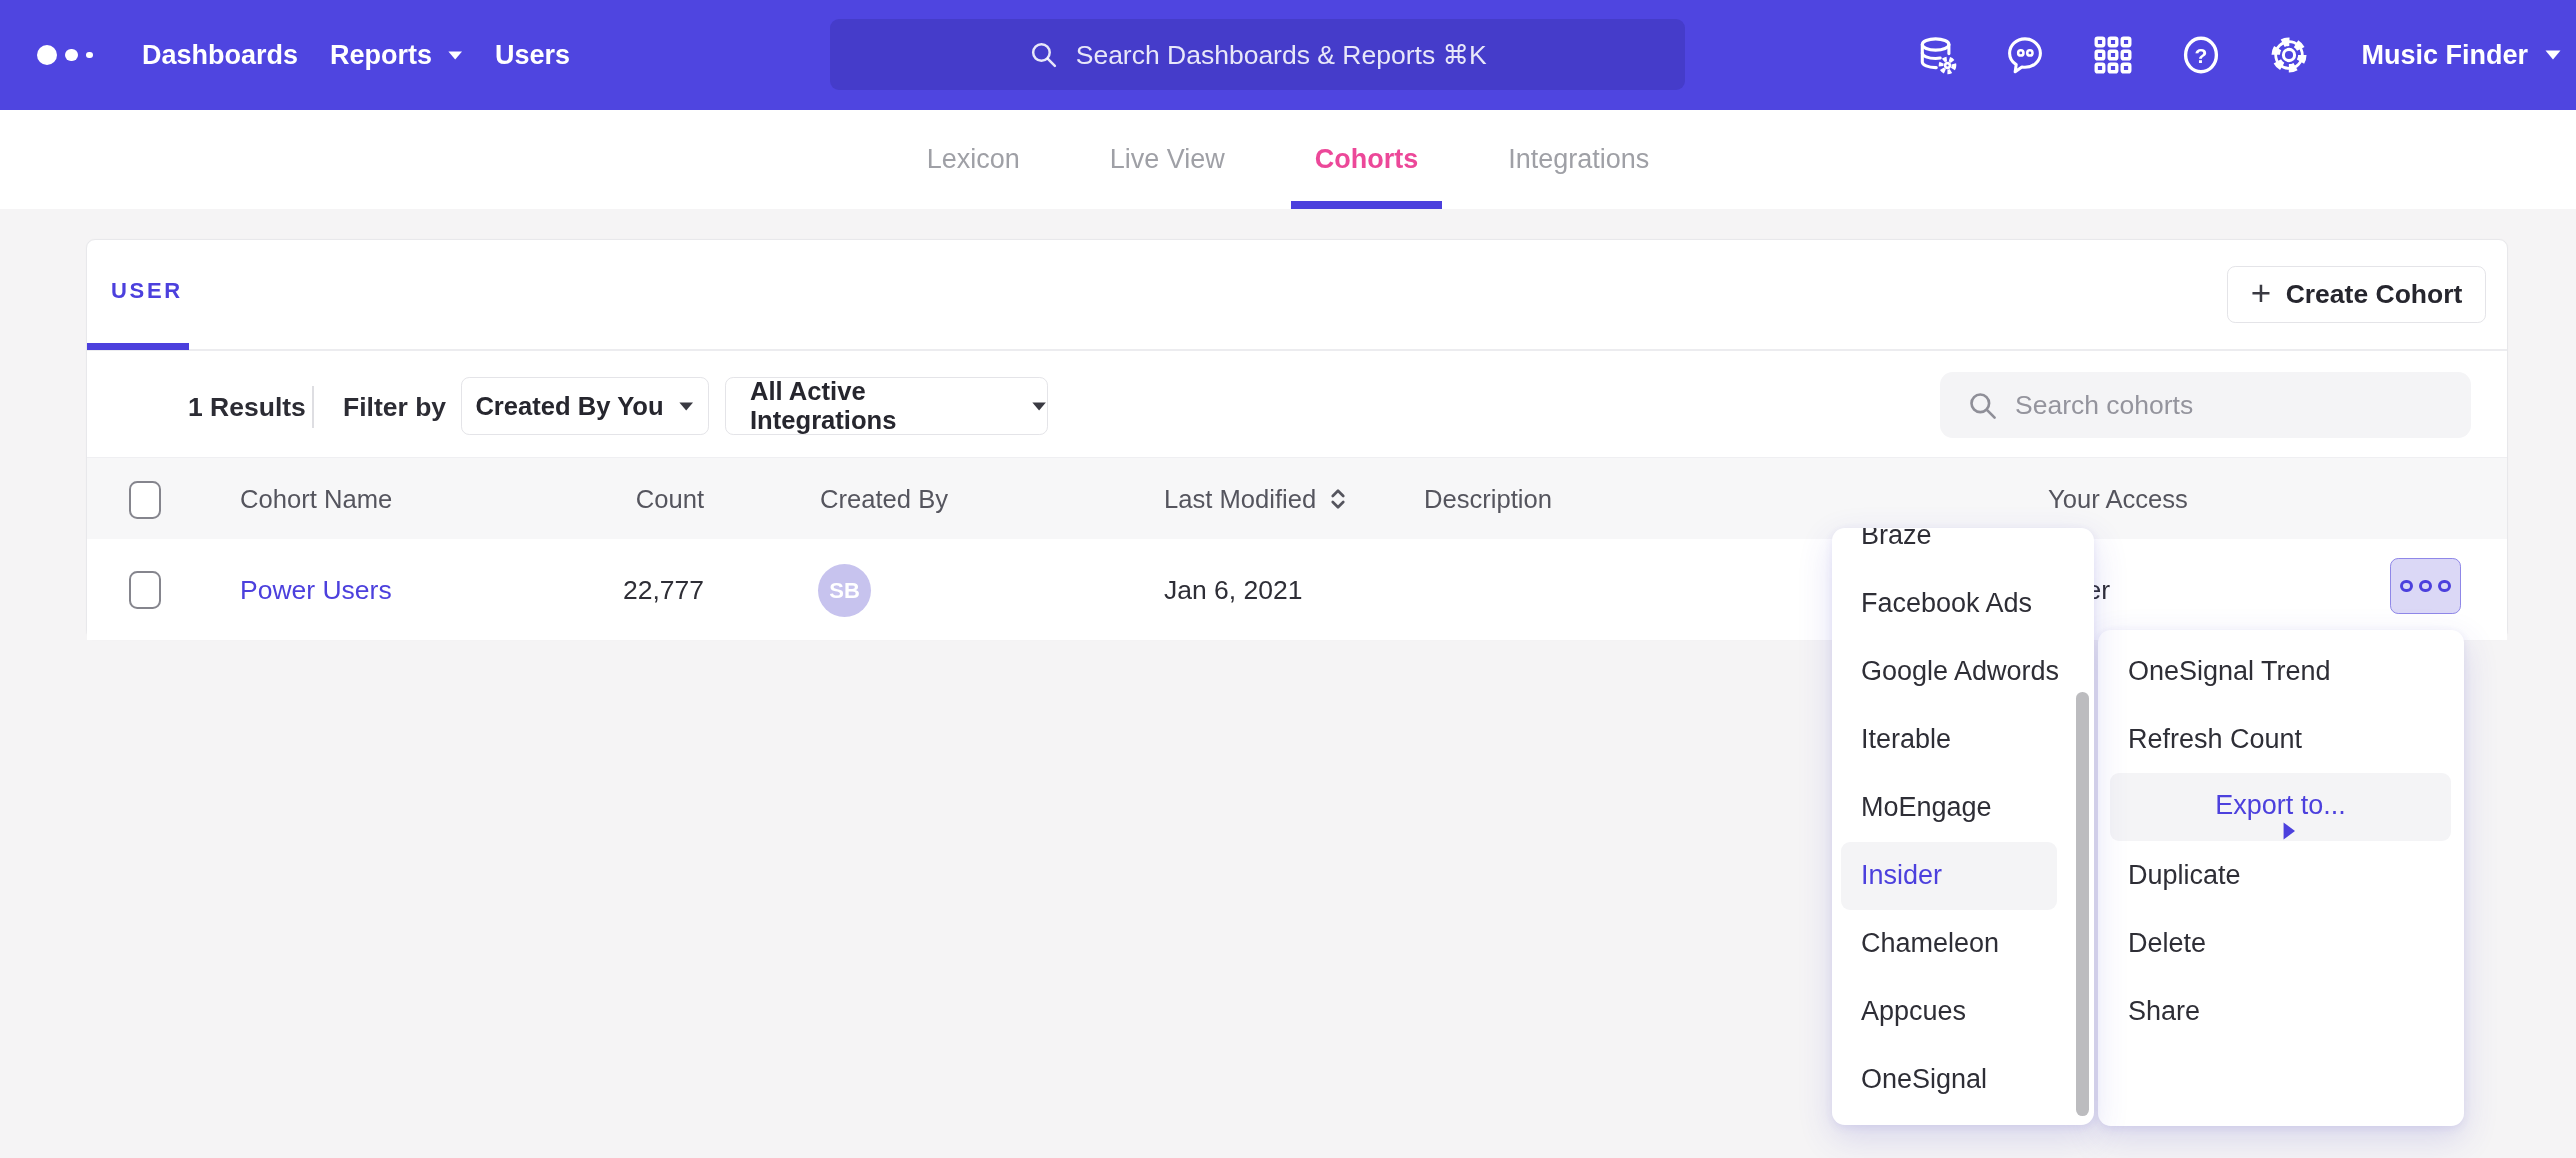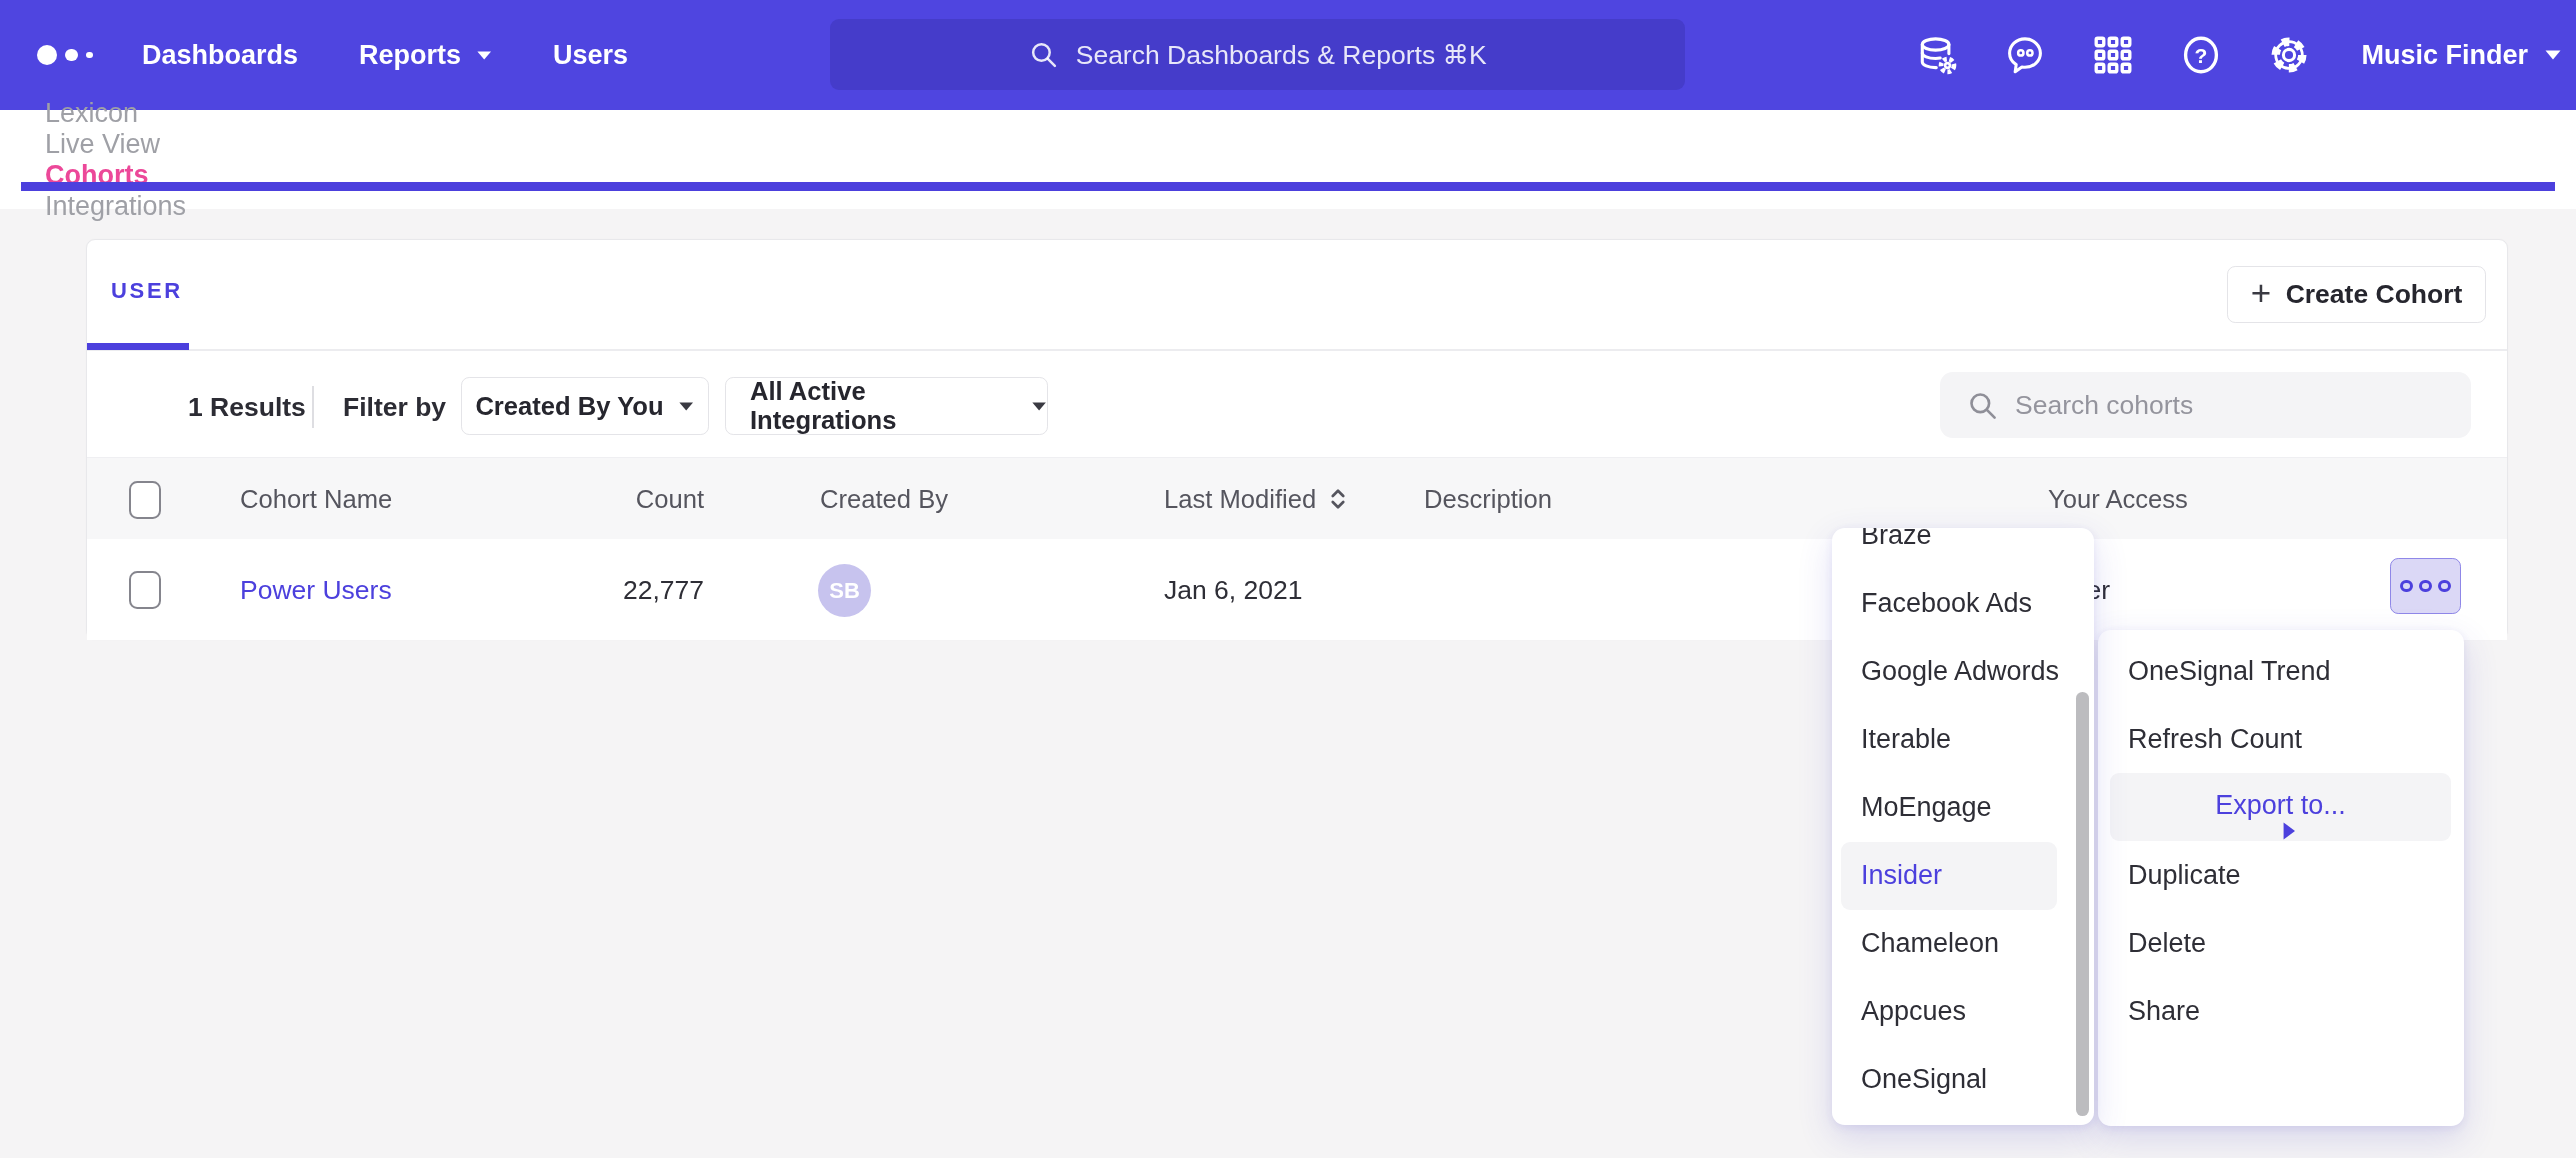--- a/index.html
+++ b/index.html
@@ -20,32 +20,32 @@
     font-family:"Liberation Sans","DejaVu Sans",sans-serif;
     background:var(--content-bg);
     position:relative;overflow:hidden;color:var(--text-dark);
   }
   
   .topbar{position:absolute;left:0;top:0;width:2576px;height:110px;background:var(--topbar-bg);}
   .logo{position:absolute;left:37px;top:0;height:110px;display:flex;align-items:center;gap:8.2px;}
   .logo .d1{width:20px;height:20px;border-radius:50%;background:#fff;}
   .logo .d2{width:12.8px;height:12.8px;border-radius:50%;background:#fff;}
   .logo .d3{width:6.4px;height:6.4px;border-radius:50%;background:#fff;}
-  .topnav{position:absolute;left:142px;top:0;height:110px;display:flex;align-items:center;gap:61px;}
+  .topnav{position:absolute;left:142px;top:0;height:110px;display:flex;align-items:center;gap:32px;}
   .nav-item{display:flex;align-items:center;gap:14.6px;color:#fff;font-size:27px;font-weight:600;cursor:pointer;}
   .caret-f{display:inline-block;}
   .search-pill{position:absolute;left:830px;top:19px;width:855px;height:71px;background:var(--topbar-search-bg);
     border-radius:9px;display:flex;align-items:center;justify-content:center;gap:16.4px;cursor:text;}
   .search-pill span{color:rgba(255,255,255,.88);font-size:26.5px;}
   .topright{position:absolute;left:1916px;top:0;height:110px;display:flex;align-items:center;gap:46px;}
   .topicon{width:42px;height:42px;display:flex;align-items:center;justify-content:center;cursor:pointer;}
   .workspace{display:flex;align-items:center;gap:16.4px;color:#fff;font-size:27px;font-weight:700;cursor:pointer;margin-left:5.5px;}
   
   .tabsbar{position:absolute;left:0;top:110px;width:2576px;height:99px;background:#fff;
-    display:flex;justify-content:center;flex-direction:column;}
+    display:flex;justify-content:center;}
   .tab{padding:0 45px;display:flex;align-items:center;font-size:27px;color:var(--text-muted);position:relative;cursor:pointer;}
   .tab.active{color:#ec4899;font-weight:600;}
   .tab.active::after{content:"";position:absolute;left:21px;right:21px;bottom:0;height:8.2px;background:var(--accent);}
   
   .card{position:absolute;left:86px;top:239px;width:2422px;height:400px;background:#fff;
     border:0.9px solid #e8e8eb;border-radius:9px;box-shadow:0 0.9px 1.8px rgba(0,0,0,.03);z-index:1;}
   .user-tab{position:absolute;left:24px;top:38px;font-size:22px;font-weight:700;letter-spacing:2.7px;color:var(--accent);cursor:pointer;}
   .card-divider{position:absolute;left:0;right:0;top:109px;height:1.8px;background:#ececef;}
   .user-underline{position:absolute;left:0;top:103px;width:102px;height:7.3px;background:var(--accent);}
   .create-btn{position:absolute;left:2140px;top:25.6px;width:259px;height:57px;border:1.8px solid #e4e4e8;border-radius:8.2px;

